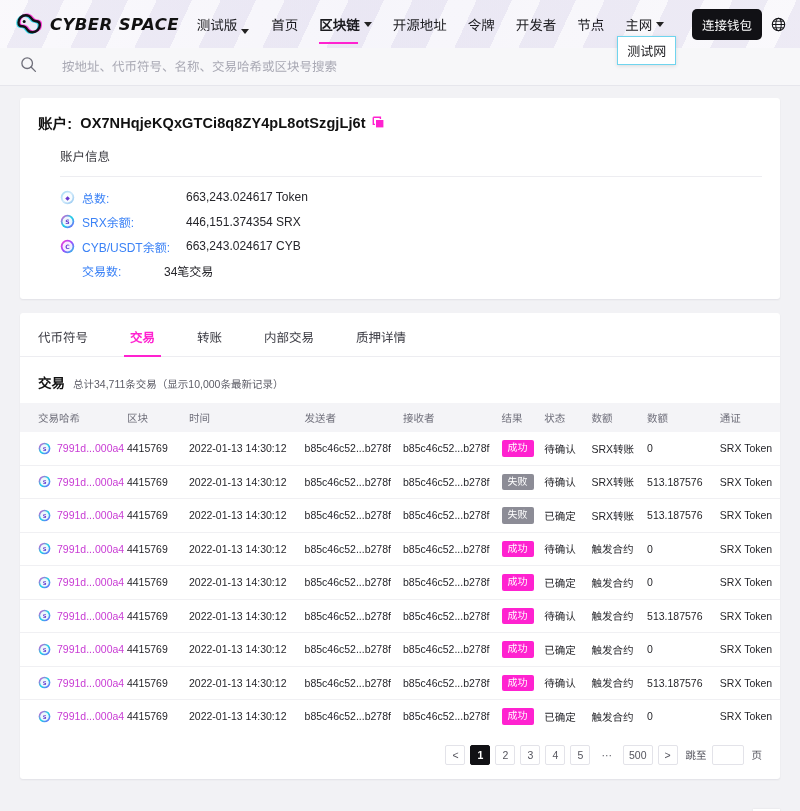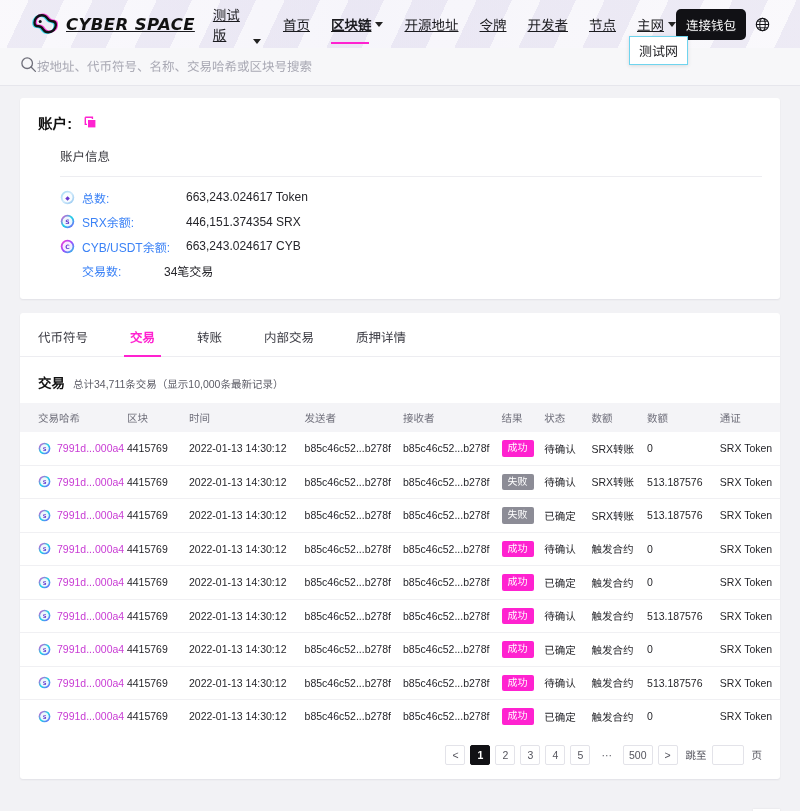--- a/index.html
+++ b/index.html
@@ -14,24 +14,23 @@
   
   .topbar {
     position: relative;
     height: 48px;
     background:
       repeating-linear-gradient(115deg,
         rgba(255,255,255,0.55) 0px, rgba(255,255,255,0.55) 26px,
         rgba(232,229,242,0.55) 26px, rgba(232,229,242,0.55) 58px),
       linear-gradient(90deg,#f3f1f9 0%,#eceaf6 45%,#f3f1f8 100%);
     display: flex; align-items: center;
-    padding: 0 30px;
+    padding: 0 14px;
     overflow: visible;
     z-index: 40;
-    text-decoration: underline;
   }
   .brand { display: flex; align-items: center; gap: 8px; margin-right: 18px; }
   .logo-mark { position: relative; width: 28px; height: 28px; flex: none; }
   .brand-word {
     font-family: "DejaVu Sans", sans-serif;
     font-weight: 700; font-style: italic;
     font-size: 16.5px; letter-spacing: 0.4px;
     color: #111; white-space: nowrap;
   }
   .nav-drop {
@@ -64,21 +63,21 @@
     background: #111115; color: #fff; font-size: 12.5px;
     border-radius: 5px; padding: 6px 10px; border: none;
     cursor: pointer; white-space: nowrap;
     font-family: inherit;
   }
   .globe-btn { margin-left: 9px; cursor: pointer; display: flex; align-items: center; }
 
   
   .searchbar {
     height: 38px; background: #f7f7f9; border-bottom: 1px solid #e6e6ec;
-    display: flex; align-items: center; padding: 0 20px; gap: 0;
+    display: flex; align-items: center; padding: 0 20px; gap: 25px;
   }
   .search-input {
     flex: 1; border: none; background: transparent; outline: none;
     font-size: 12.5px; color: #2a2a2e; font-family: inherit;
   }
   .search-input::placeholder { color: #a9a9b4; }
 
   
   .page { padding: 12px 20px 0 20px; }
   .card {
@@ -248,21 +247,21 @@
       <line x1="11.7" y1="11.7" x2="16.3" y2="16.3" stroke="#6f6f7a" stroke-width="1.4" stroke-linecap="round"></line>
     </svg>
   </span>
   <input class="search-input" type="text" placeholder="按地址、代币符号、名称、交易哈希或区块号搜索" style="">
 </div>
 
 <div class="page">
 
   <div class="card acct-card">
     <div class="acct-title">
-      <span>账户:</span>&nbsp;
+      <span>账户:</span>&nbsp;<span class="acct-addr">OX7NHqjeKQxGTCi8q8ZY4pL8otSzgjLj6t</span>
       <span class="copy-icon">
         <svg width="14" height="14" viewBox="0 0 14 14">
           <path d="M1.3 1.3 H8.4 V3.0 M1.3 1.3 V8.4 H3.0" fill="none" stroke="#ff22d0" stroke-width="1.4"></path>
           <rect x="4.0" y="4.0" width="7.4" height="7.4" fill="#ff22d0"></rect>
         </svg>
       </span>
     </div>
     <div class="acct-sub">账户信息</div>
     <div class="acct-divider"></div>
     <div class="acct-rows" id="acct-rows">

